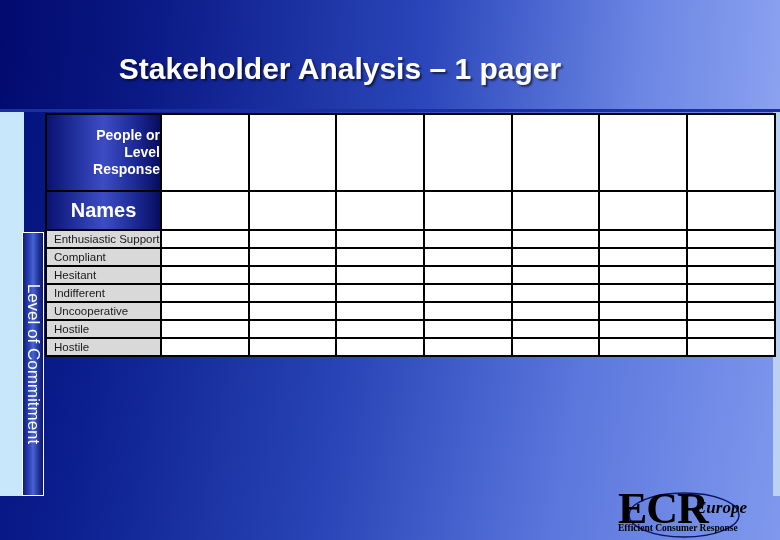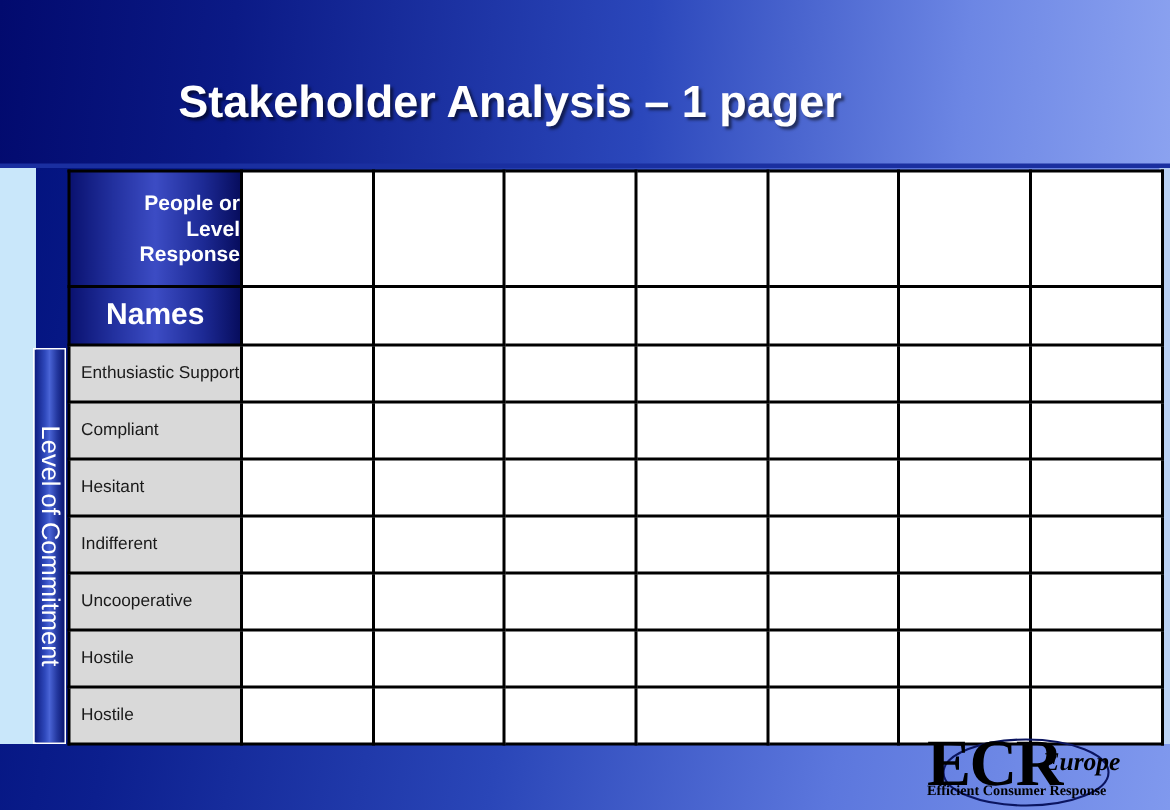--- a/index.html
+++ b/index.html
@@ -127,21 +127,21 @@
     vertical-align: middle;
   }
   td.rowlabel {
     background: #d9d9d9;
     color: #1a1a1a;
     font-size: 11.5px;
     text-align: left;
     vertical-align: middle;
     padding-left: 7px;
     line-height: 13px;
-    height: 38px;
+    height: 18px;
   }
   td.cell { background: #ffffff; }
 
   
   col.c0 { width: 115px; }
   col.cx { width: 87.7px; }
 
   
   #ecr-logo {
     position: absolute;

